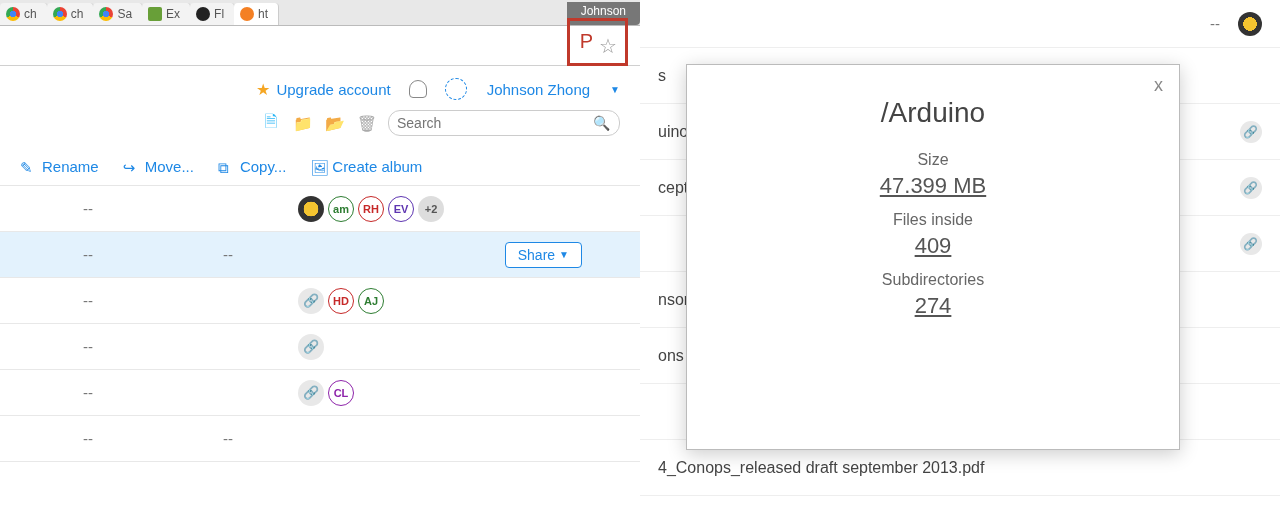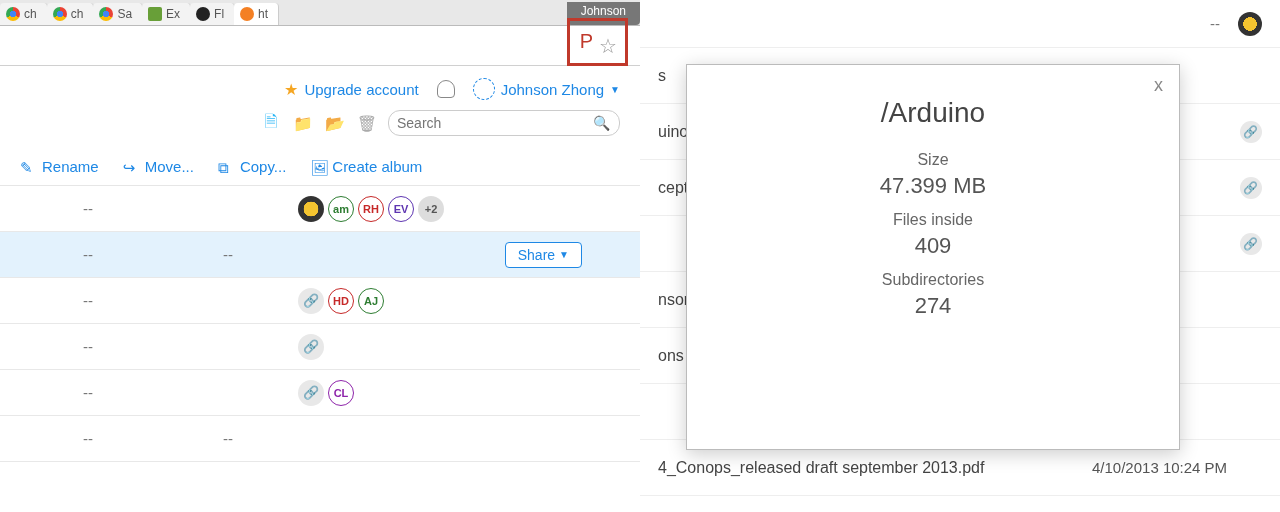--- a/index.html
+++ b/index.html
@@ -21,21 +21,21 @@
 .annot { margin-right: 10px; }
 .redbox { border: 3px solid #c0392b; padding: 4px 10px; display: flex; align-items: center; gap: 6px; font-size: 20px; position: relative; top:-4px; height:48px; }
 .star-outline { width:16px; height:16px; display:inline-block; color:#999; }
 
 
 .hdr1 { display:flex; justify-content:flex-end; align-items:center; gap:18px; padding:12px 20px 6px; font-size:15px; color:#1e88e5; }
 .hdr1 .upg { display:flex; align-items:center; gap:6px; color:#1e88e5; }
 .hstar { color:#f5a623; font-size:16px; }
 .bell { width:18px; height:18px; border:1.5px solid #888; border-radius:50% 50% 4px 4px; display:inline-block; position:relative; }
 .smiley { width:22px; height:22px; border:1.5px dashed #1e88e5; border-radius:50%; display:inline-block; }
-.uname { display:flex; align-items:center; gap:6px; }
+.uname { display:flex; align-items:center; gap:20px; }
 .caret { font-size:10px; color:#1e88e5; }
 
 .hdr2 { display:flex; justify-content:flex-end; align-items:center; gap:10px; padding:4px 20px 12px; }
 .ticon { width:22px; height:22px; display:flex; align-items:center; justify-content:center; color:#29b6f6; font-size:16px; }
 .ticon.grey { color:#aaa; }
 .search { display:flex; align-items:center; border:1px solid #ccc; border-radius:12px; padding:4px 8px; width:232px; color:#999; font-size:14px; }
 .search input { border:none; outline:none; flex:1; font-size:14px; }
 .mag { color:#999; font-size:14px; }
 
 .actions { display:flex; gap:24px; padding:10px 20px; border-bottom:1px solid #e6e6e6; font-size:15px; color:#1e88e5; }
@@ -65,21 +65,21 @@
 .rav { width:24px; height:24px; border-radius:50%; background:radial-gradient(circle,#f4c430 40%,#333 41%); margin-left:18px; }
 .rrow { display:flex; align-items:center; border-bottom:1px solid #eee; height:56px; padding:0 18px; font-size:16px; color:#444; position:relative;}
 .rrow .rn { flex:1; white-space:nowrap; overflow:hidden; }
 .rrow .rd { width:170px; color:#555; font-size:15px; }
 .ricon { width:22px; height:22px; border-radius:50%; background:#e8e8e8; display:inline-flex; align-items:center; justify-content:center; color:#777; font-size:12px; margin-left:auto;}
 
 .modal { position:absolute; left:46px; top:64px; width:494px; height:386px; background:#fff; border:1px solid #bbb; box-shadow:0 4px 18px rgba(0,0,0,.2); padding:18px 24px; z-index:10; }
 .modal .close { position:absolute; right:16px; top:10px; color:#888; font-size:18px; cursor:pointer; }
 .mtitle { text-align:center; font-size:28px; color:#444; margin-top:14px; margin-bottom:22px; font-weight:400;}
 .mk { text-align:center; color:#666; font-size:16px; margin-top:12px; }
-.mv { text-align:center; color:#555; font-size:22px; margin-top:4px; margin-bottom:10px;}
+.mv { text-align:center; color:#555; font-size:22px; margin-top:4px; margin-bottom:10px;text-decoration:underline;}
 </style>
 </head>
 <body>
 
 <div class="left">
   <div class="tabbar">
     <div class="tab">
         <span class="favicon fav-chrome"></span>
         <span>ch</span>
       </div>
@@ -240,21 +240,20 @@
       <div class="rrow">
         <div class="rn">ons</div>
         <div class="rd">--</div>
       </div>
       <div class="rrow">
         <div class="rn"></div>
         <div class="rd">--</div>
       </div>
       <div class="rrow">
         <div class="rn">4_Conops_released draft september 2013.pdf</div>
-        <div class="rd">4/10/2013 10:24 PM</div>
       </div>
     </div>
 
   <div class="modal">
     <span class="close">x</span>
     <div class="mtitle">/Arduino</div>
     <div class="mk">Size</div>
     <div class="mv">47.399 MB</div>
     <div class="mk">Files inside</div>
     <div class="mv">409</div>

